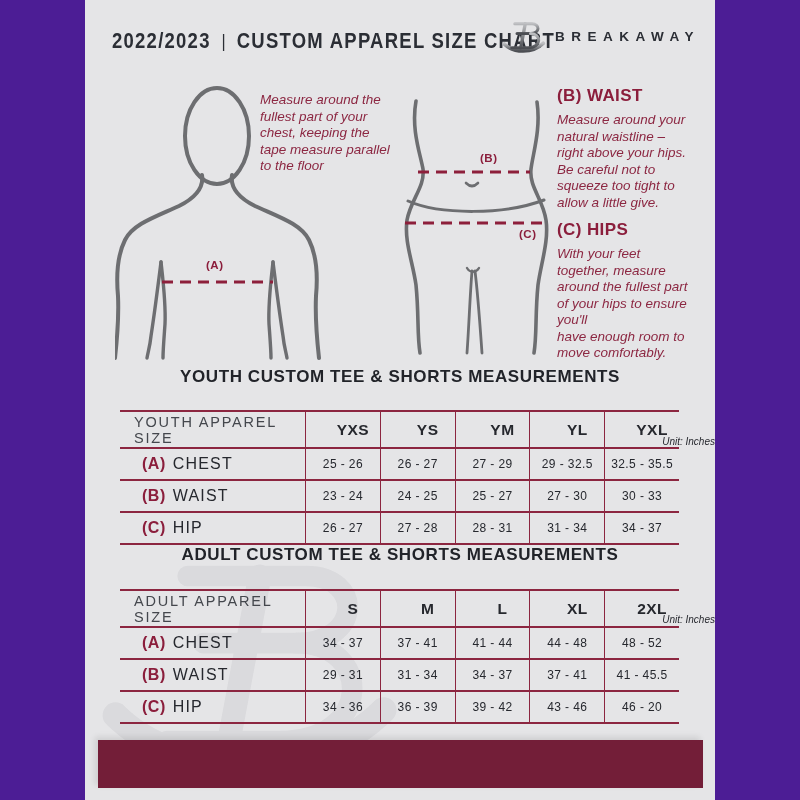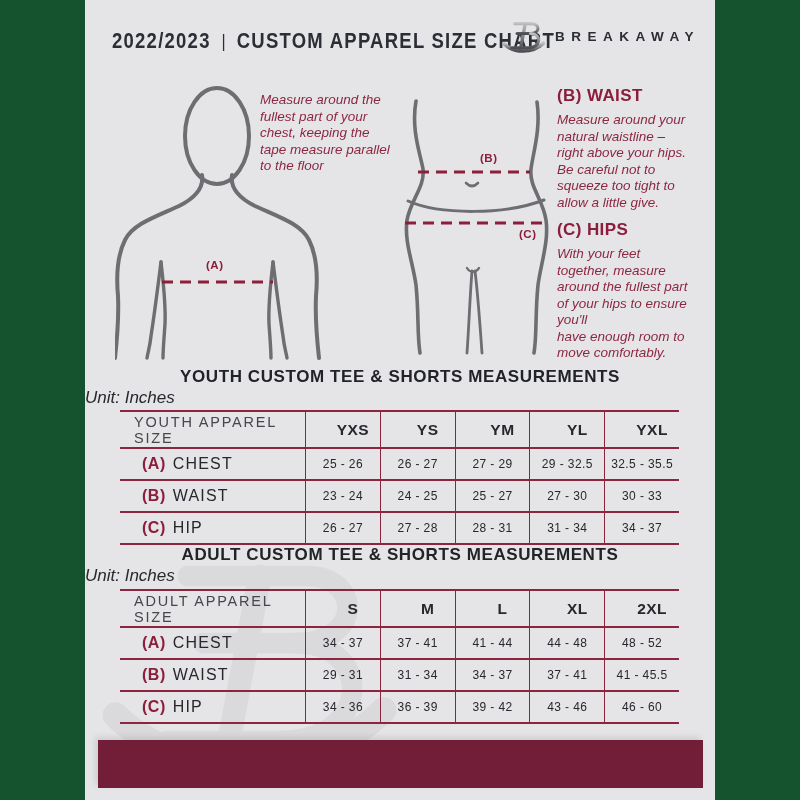--- a/index.html
+++ b/index.html
@@ -8,21 +8,21 @@
     --maroon-line:#8c2640;
     --footer:#731e38;
     --dark:#26282e;
     --hdr-dark:#2b2e35;
     --fig-stroke:#6d6e71;
     --watermark:#d9d9dc;
   }
   *{box-sizing:border-box;margin:0;padding:0;}
   html,body{width:800px;height:800px;background:#ffffff;overflow:hidden;
     font-family:"Liberation Sans",sans-serif;}
-  .canvas{position:relative;width:800px;height:800px;background:#14532d;}
+  .canvas{position:relative;width:800px;height:800px;background:#4c1d95;}
   .page{position:absolute;left:85px;top:0;width:630px;height:800px;background:var(--page-bg);}
 
   
   .hdr{position:absolute;left:0;top:0;width:100%;height:70px;z-index:1;}
   .hdr-left{position:absolute;left:27px;top:28px;display:flex;align-items:center;
     transform:scaleX(0.84);transform-origin:left center;white-space:nowrap;}
   .season,.hdr-title{font-weight:bold;font-size:22px;letter-spacing:1.5px;color:var(--hdr-dark);}
   .hdr-div{font-size:19px;color:var(--hdr-dark);margin:0 13px;font-weight:normal;}
   .logo-svg{position:absolute;left:417px;top:15px;}
   .brand{position:absolute;left:470px;top:29px;font-size:13.5px;font-weight:bold;
@@ -38,22 +38,22 @@
   .sec-c{left:472px;top:220px;width:165px;}
 
   
   .fig{position:absolute;z-index:1;}
   .fig-label{position:absolute;z-index:1;font-size:11.5px;font-weight:bold;
     color:var(--maroon);letter-spacing:.5px;}
 
   
   .tbl-title{position:absolute;width:100%;text-align:center;font-size:17px;font-weight:bold;
     color:#212329;letter-spacing:.6px;z-index:1;}
-  .tbl-unit{position:absolute;width:100%;text-align:left;font-size:17px;font-style:italic;
-    color:var(--dark);z-index:1;}
+  .tbl-unit{position:absolute;width:100%;text-align:right;font-size:10px;font-style:italic;
+    color:var(--dark);z-index:1;margin-top:48px;}
   .tbl{position:absolute;left:35px;width:559px;border-bottom:2px solid var(--maroon-line);z-index:1;}
   .trow{display:grid;grid-template-columns:185px repeat(5,1fr);
     border-top:2px solid var(--maroon-line);}
   .c{display:flex;align-items:center;justify-content:center;height:30px;}
   .thead .c{height:35px;padding-left:20px;}
   .c + .c{border-left:1.5px solid var(--maroon-line);}
   .c.lblhead{justify-content:flex-start;padding-left:14px;font-size:14.5px;
     letter-spacing:1.8px;color:#44474d;}
   .c.szhead{font-weight:bold;font-size:15.5px;color:var(--dark);letter-spacing:.5px;}
   .c.rowlbl{justify-content:flex-start;padding-left:22px;gap:7px;font-size:16px;
@@ -245,20 +245,20 @@
       </div>
       <div class="trow">
         <div class="c rowlbl">
           <span class="pfx">(C)</span>
           <span>HIP</span>
         </div>
         <div class="c val">34 - 36</div>
         <div class="c val">36 - 39</div>
         <div class="c val">39 - 42</div>
         <div class="c val">43 - 46</div>
-        <div class="c val">46 - 60</div>
+        <div class="c val">46 - 20</div>
       </div>
     </div>
 
     <div class="footer-bar"></div>
 
   </div>
 </div>
 
 </body></html>

